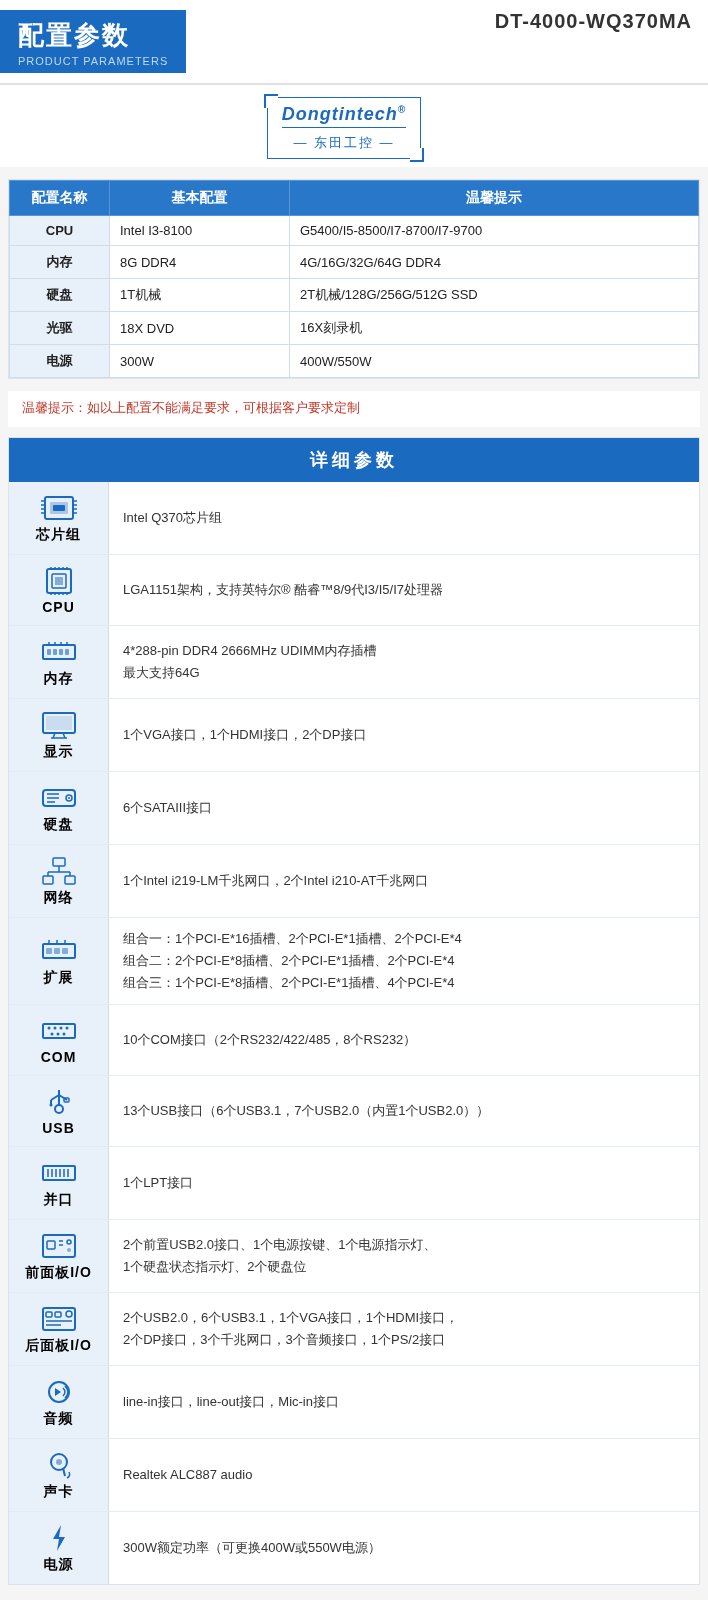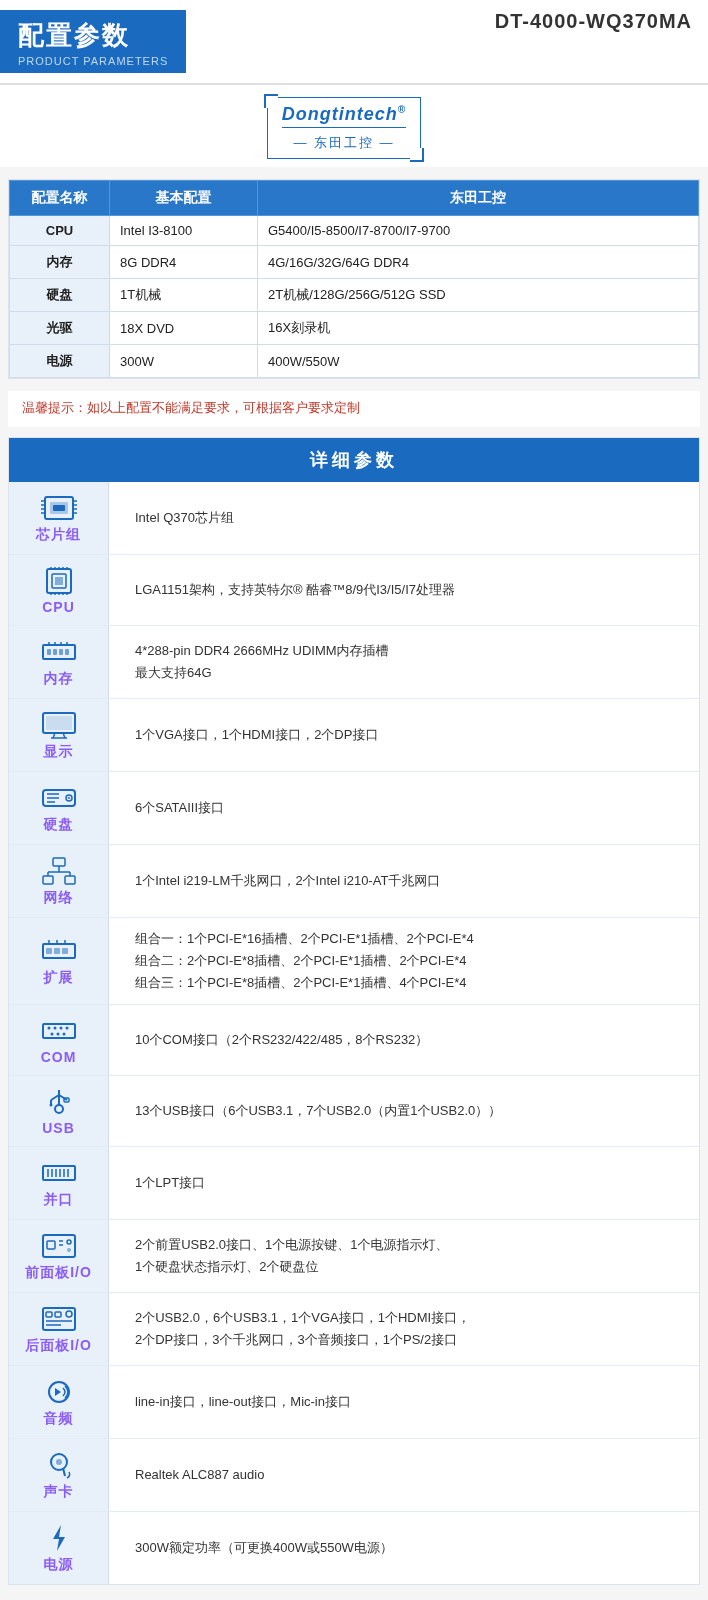--- a/index.html
+++ b/index.html
@@ -132,21 +132,21 @@
       color: #222;
       background: #fff;
     }
     .rec-table td:first-child {
       text-align: center;
       background: #e8f0fa;
       font-weight: bold;
       width: 100px;
     }
     .rec-table td:nth-child(2) {
-      width: 148px;
+      width: 180px;
     }
 
     .warm-tip {
       padding: 8px 14px 10px 14px;
       font-size: 13px;
       color: #c0392b;
       background: #fff;
       margin: 0 8px 6px 8px;
     }
 
@@ -181,28 +181,28 @@
       width: 38px;
       height: 32px;
       display: flex;
       align-items: center;
       justify-content: center;
       margin-bottom: 2px;
     }
     .detail-label {
       font-size: 14px;
       font-weight: bold;
-      color: #8b5cf6;
+      color: #000000;
       letter-spacing: 1px;
       text-align: center;
     }
 
     .detail-content {
       flex: 1;
-      padding: 10px 26px;
+      padding: 10px 14px;
       font-size: 13px;
       color: #333;
       display: flex;
       align-items: center;
       line-height: 1.7;
     }
 
     
     svg { display: block; }
   </style>
@@ -225,21 +225,21 @@
     <div class="logo-text-sub">— 东田工控 —</div>
   </div>
 </div>
 
 <div class="section">
   <table class="rec-table">
     <thead>
       <tr>
         <th>配置名称</th>
         <th>基本配置</th>
-        <th>东田工控</th>
+        <th>温馨提示</th>
       </tr>
     </thead>
     <tbody id="rec-tbody">
         <tr>
           <td>CPU</td>
           <td>Intel I3-8100</td>
           <td>G5400/I5-8500/I7-8700/I7-9700</td>
         </tr>
         <tr>
           <td>内存</td>

